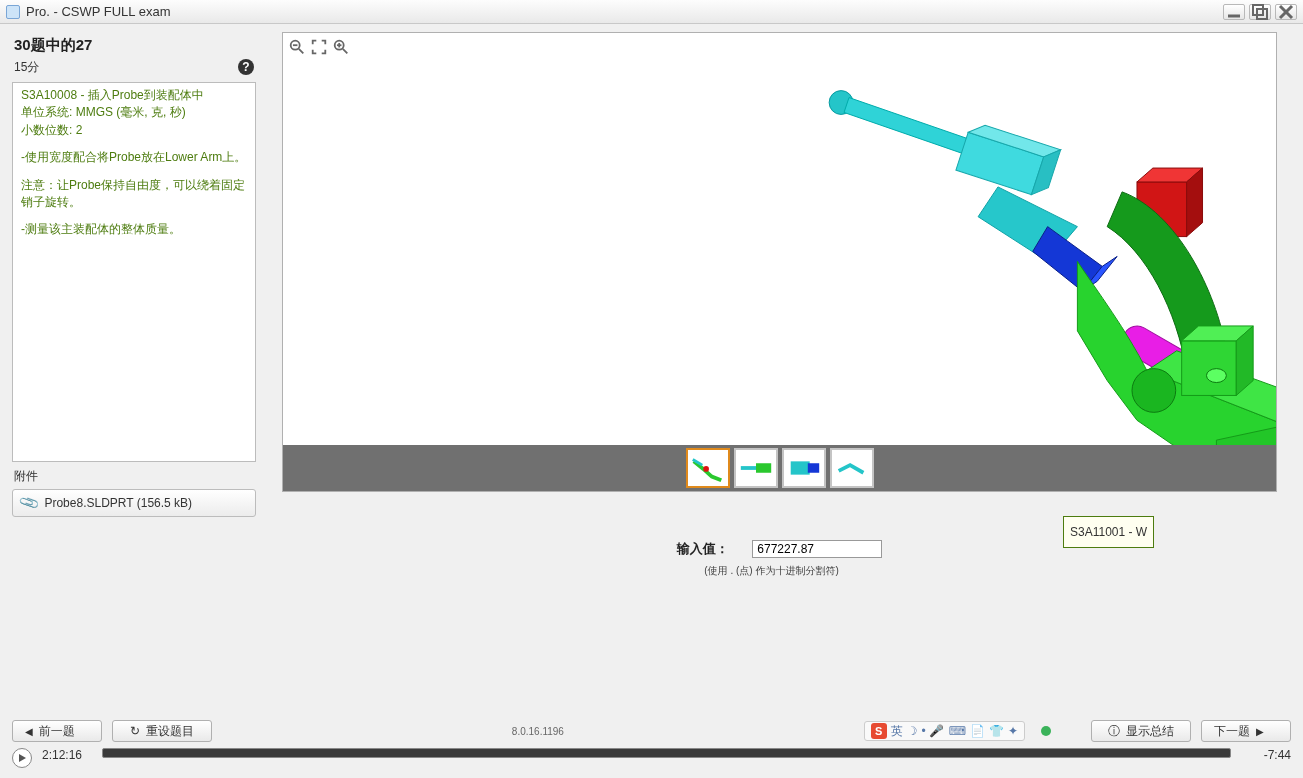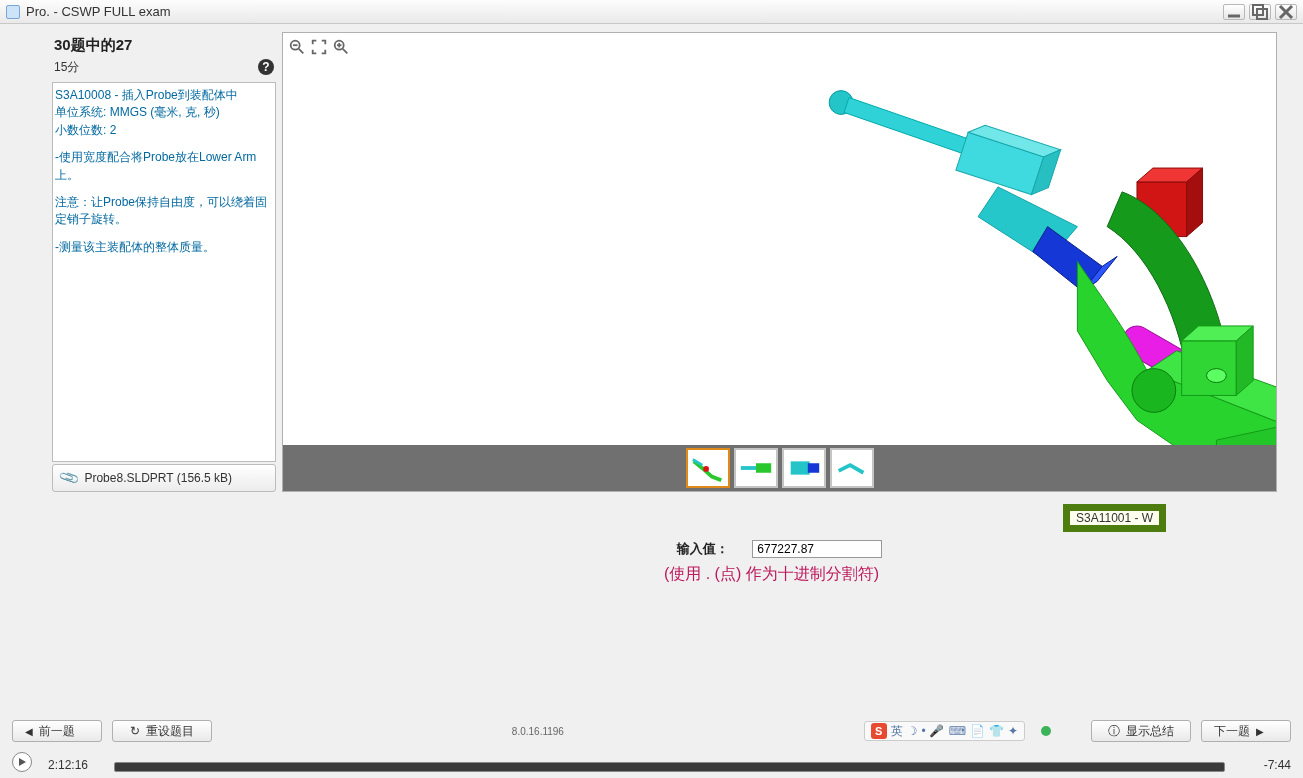--- a/index.html
+++ b/index.html
@@ -47,23 +47,22 @@
   .content {
     position: absolute;
     top: 24px; left: 0; right: 0;
     bottom: 60px; 
   }
 
   
   .leftcol {
     position: absolute;
     top: 6px; left: 12px;
-    width: 224px;
+    width: 244px;
     bottom: 10px;
-    margin-left: 40px;
   }
   .qheader {
     display:flex; align-items:center; justify-content:space-between;
     padding: 6px 2px 2px 2px;
   }
   .qtitle { font-size: 15px; font-weight: bold; color:#222; }
   .subhdr {
     display:flex; justify-content:space-between; 
     padding: 2px 2px 6px 2px;
     font-size: 12px; color:#333;
@@ -71,23 +70,23 @@
   .helpicon {
     width:16px; height:16px; border-radius:50%;
     background:#333; color:#fff; font-weight:bold;
     display:flex; align-items:center; justify-content:center;
     font-size:12px;
   }
   .qbody {
     border: 1px solid #bcbcbc;
     background:#fff;
     height: 380px;
-    padding: 4px 2px;
+    padding: 4px 8px;
     font-size: 12px;
-    color:#0369a1;
+    color:#4d7c0f;
     overflow:auto;
   }
   .qbody p { margin: 0 0 10px 0; line-height: 1.45; }
   .attlabel { margin-top: 4px; font-size:12px; color:#333; padding:2px; }
   .attbox {
     margin-top:2px;
     border:1px solid #bcbcbc;
     border-radius:3px;
     background: linear-gradient(#fff,#ececec);
     height:28px;
@@ -130,24 +129,24 @@
     width:44px; height:40px;
     background:#fff;
     border:2px solid #c4c4c4;
     display:flex; align-items:center; justify-content:center;
   }
   .thumb.active { border-color:#e08a1c; }
   .thumb svg { width:38px; height:34px; }
 
   .tooltip {
     position:absolute;
-    top:480px; left:1063px;
+    top:492px; left:1063px;
     background:#fffff0;
-    border:7px solid #4d7c0f;
-    padding:0 6px;
+    border:1px solid #4d7c0f;
+    padding:8px 6px;
     font-size:12px;
     color:#333;
     white-space:nowrap;
   }
 
   .answerrow {
     position:absolute;
     top: 516px; left:282px; right:26px;
     text-align:center;
     font-size:13px;
@@ -157,22 +156,22 @@
   .answerrow input {
     width:130px; height:18px;
     border:1px solid #999;
     font-size:12px;
     padding:1px 4px;
   }
   .hint {
     position:absolute;
     top: 540px; left:266px; right:26px;
     text-align:center;
-    font-size:16px;
-    color:#be185d;
+    font-size:10px;
+    color:#404040;
   }
 
   
   .footer {
     position:absolute;
     left:12px; right:12px; bottom:6px;
     height:54px;
   }
   .navrow {
     display:flex; align-items:center; height:26px;
@@ -198,22 +197,22 @@
     border:1px solid #ccc; border-radius:3px;
     background:#f9f9f9; height:20px; padding:0 6px;
   }
   .imebar .sq {
     width:16px; height:16px; background:#e74a31; border-radius:3px;
     color:#fff; font-weight:bold; font-size:11px;
     display:flex; align-items:center; justify-content:center;
   }
   .imebar span { font-size:12px; color:#5778a8; }
   .playrow {
-    display:flex; align-items:flex-end; height:24px;
-    gap:16px; margin-top:4px;
+    display:flex; align-items:flex-start; height:24px;
+    gap:10px; margin-top:4px;
   }
   .playbtn {
     width:20px; height:20px; border-radius:50%;
     border:1px solid #888; background:#fff;
     display:flex; align-items:center; justify-content:center;
   }
   .playbtn svg{ width:10px;height:10px;}
   .progress {
     flex:1; height:10px; border:1px solid #888;
     background:#3a3a3a; border-radius:2px;
@@ -264,20 +263,21 @@
     <div class="subhdr">
       <div>15分</div>
       <div class="helpicon">?</div>
     </div>
     <div class="qbody" id="qbody">
         <p>S3A10008 - 插入Probe到装配体中<br>单位系统: MMGS (毫米, 克, 秒)<br>小数位数: 2</p>
         <p>-使用宽度配合将Probe放在Lower Arm上。</p>
         <p>注意：让Probe保持自由度，可以绕着固定销子旋转。</p>
         <p>-测量该主装配体的整体质量。</p>
       </div>
+    <div class="attlabel">附件</div>
     <div class="attbox">
       <span class="clipicon">📎</span>
       <span>Probe8.SLDPRT (156.5 kB)</span>
     </div>
   </div>
 
   <div class="viewer">
     <div class="canvas">
       <div class="zoombar">
         <div class="zbtn">

